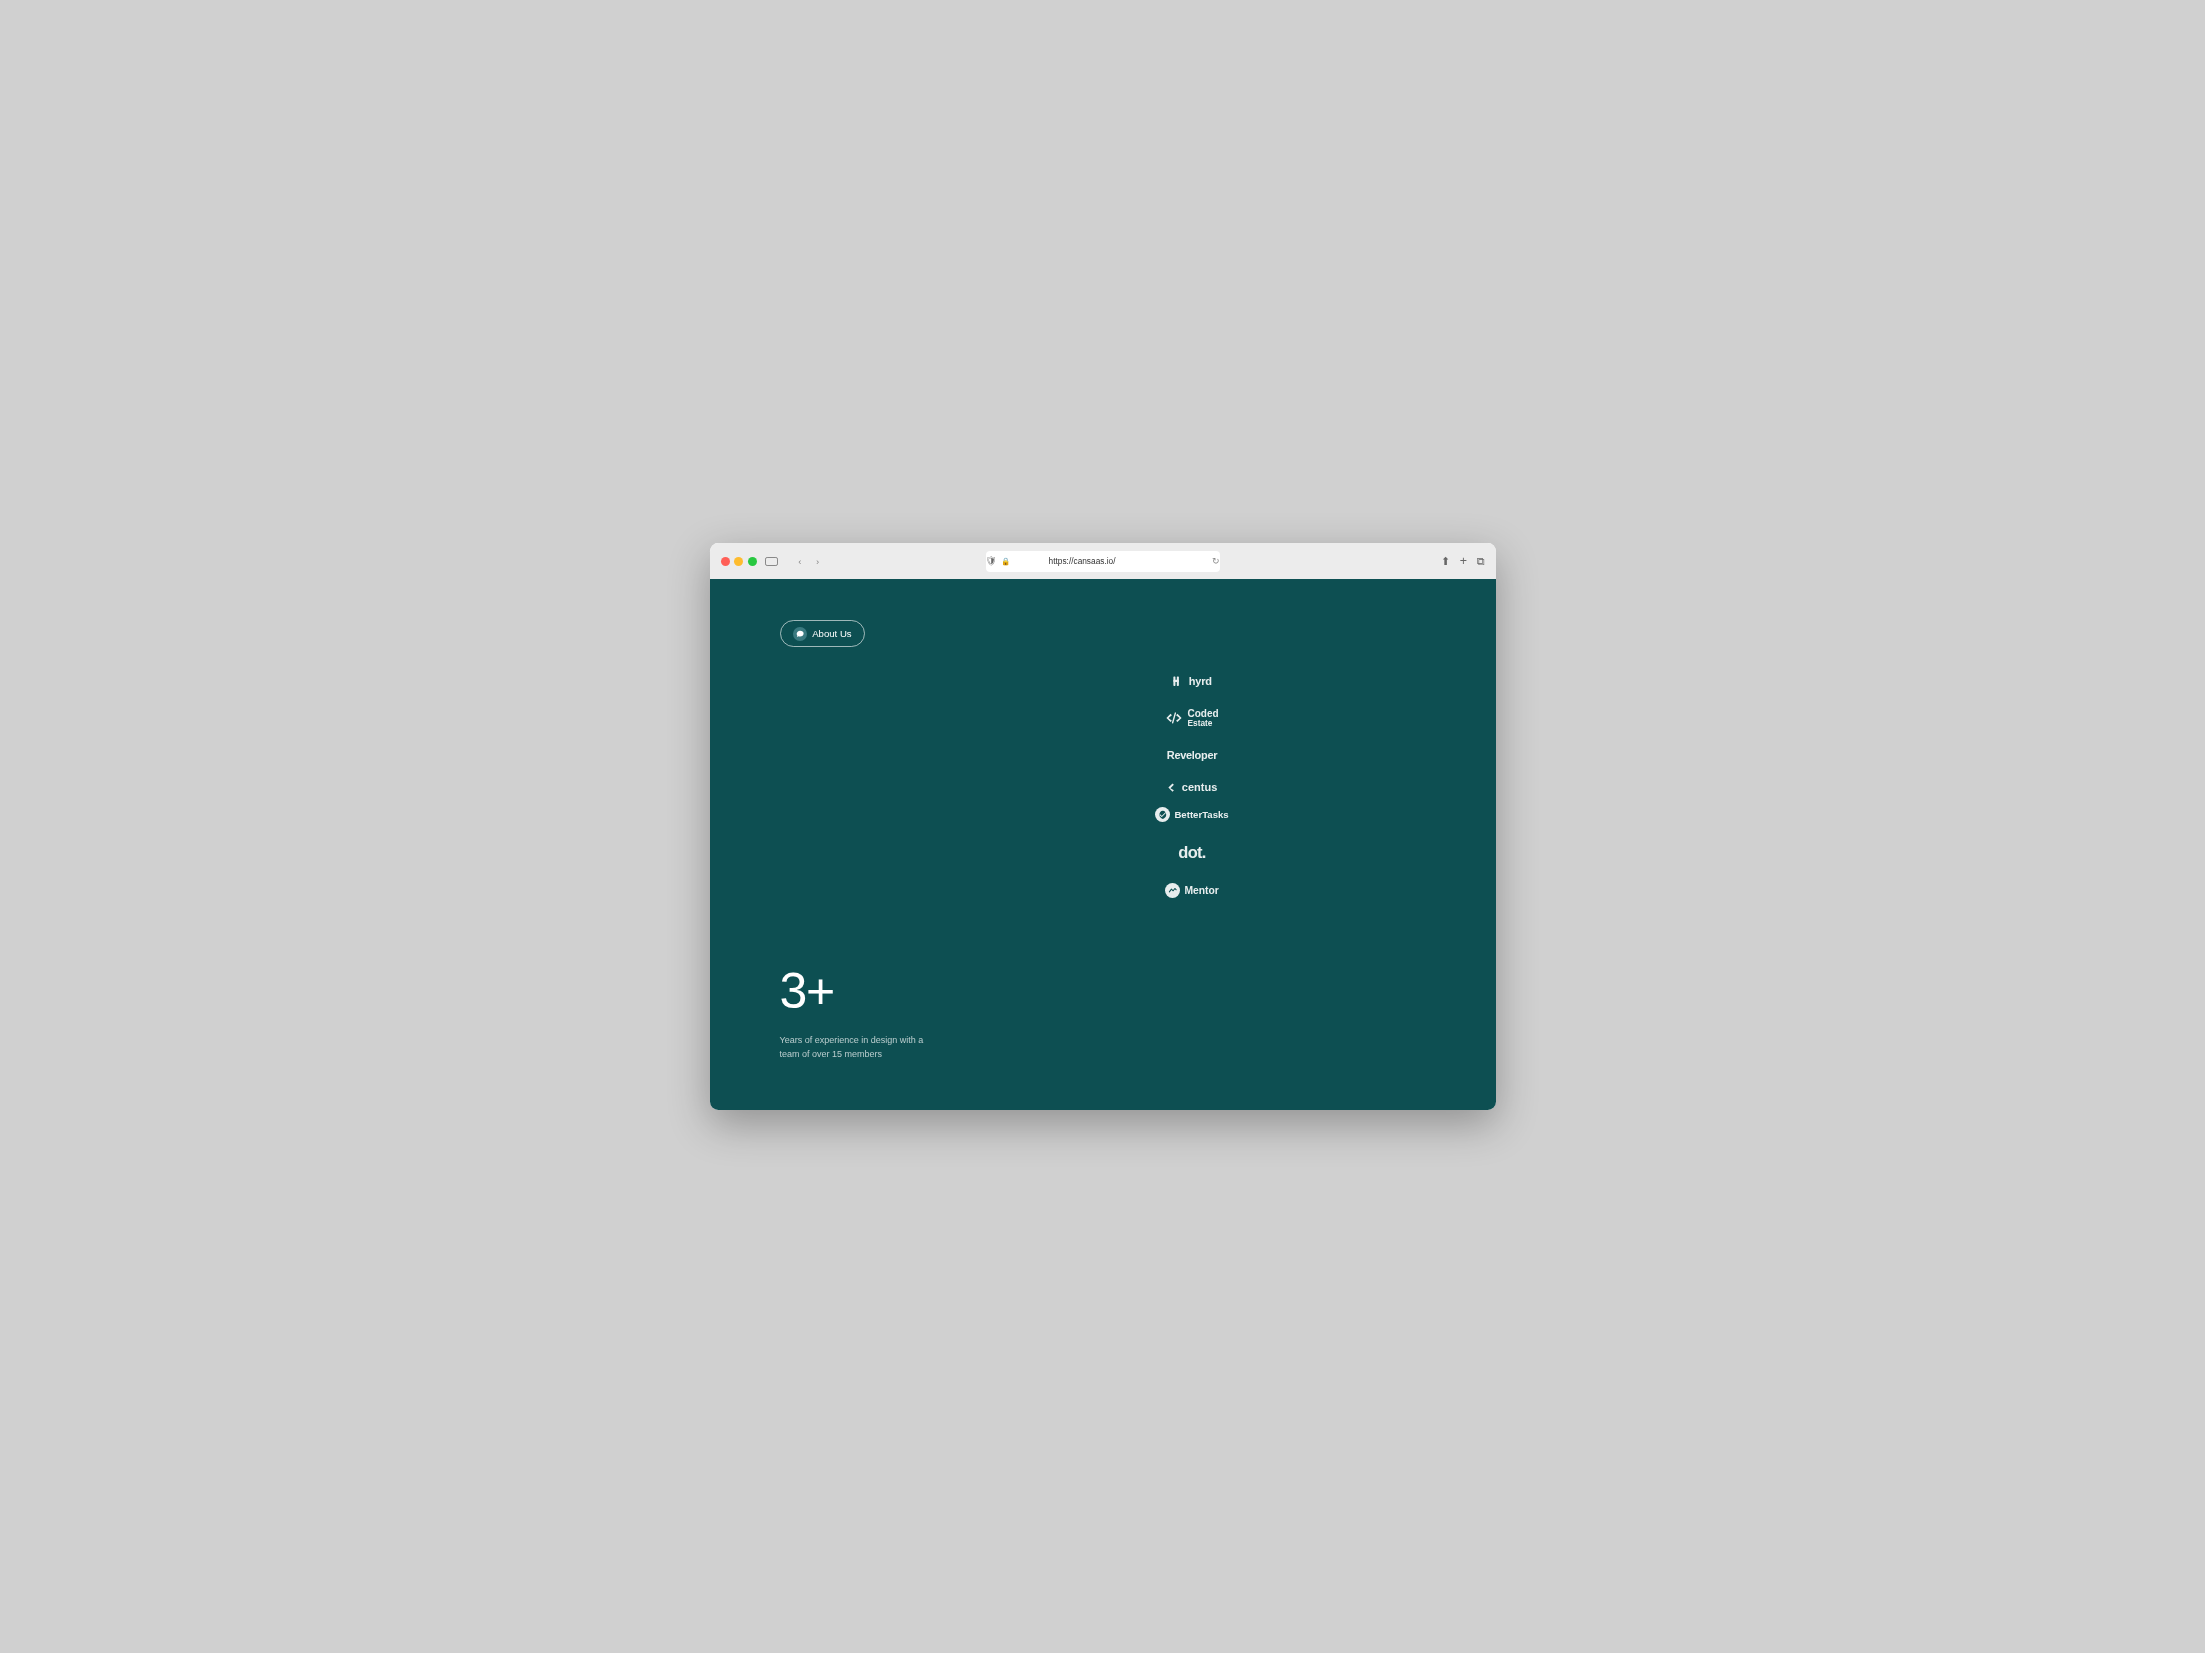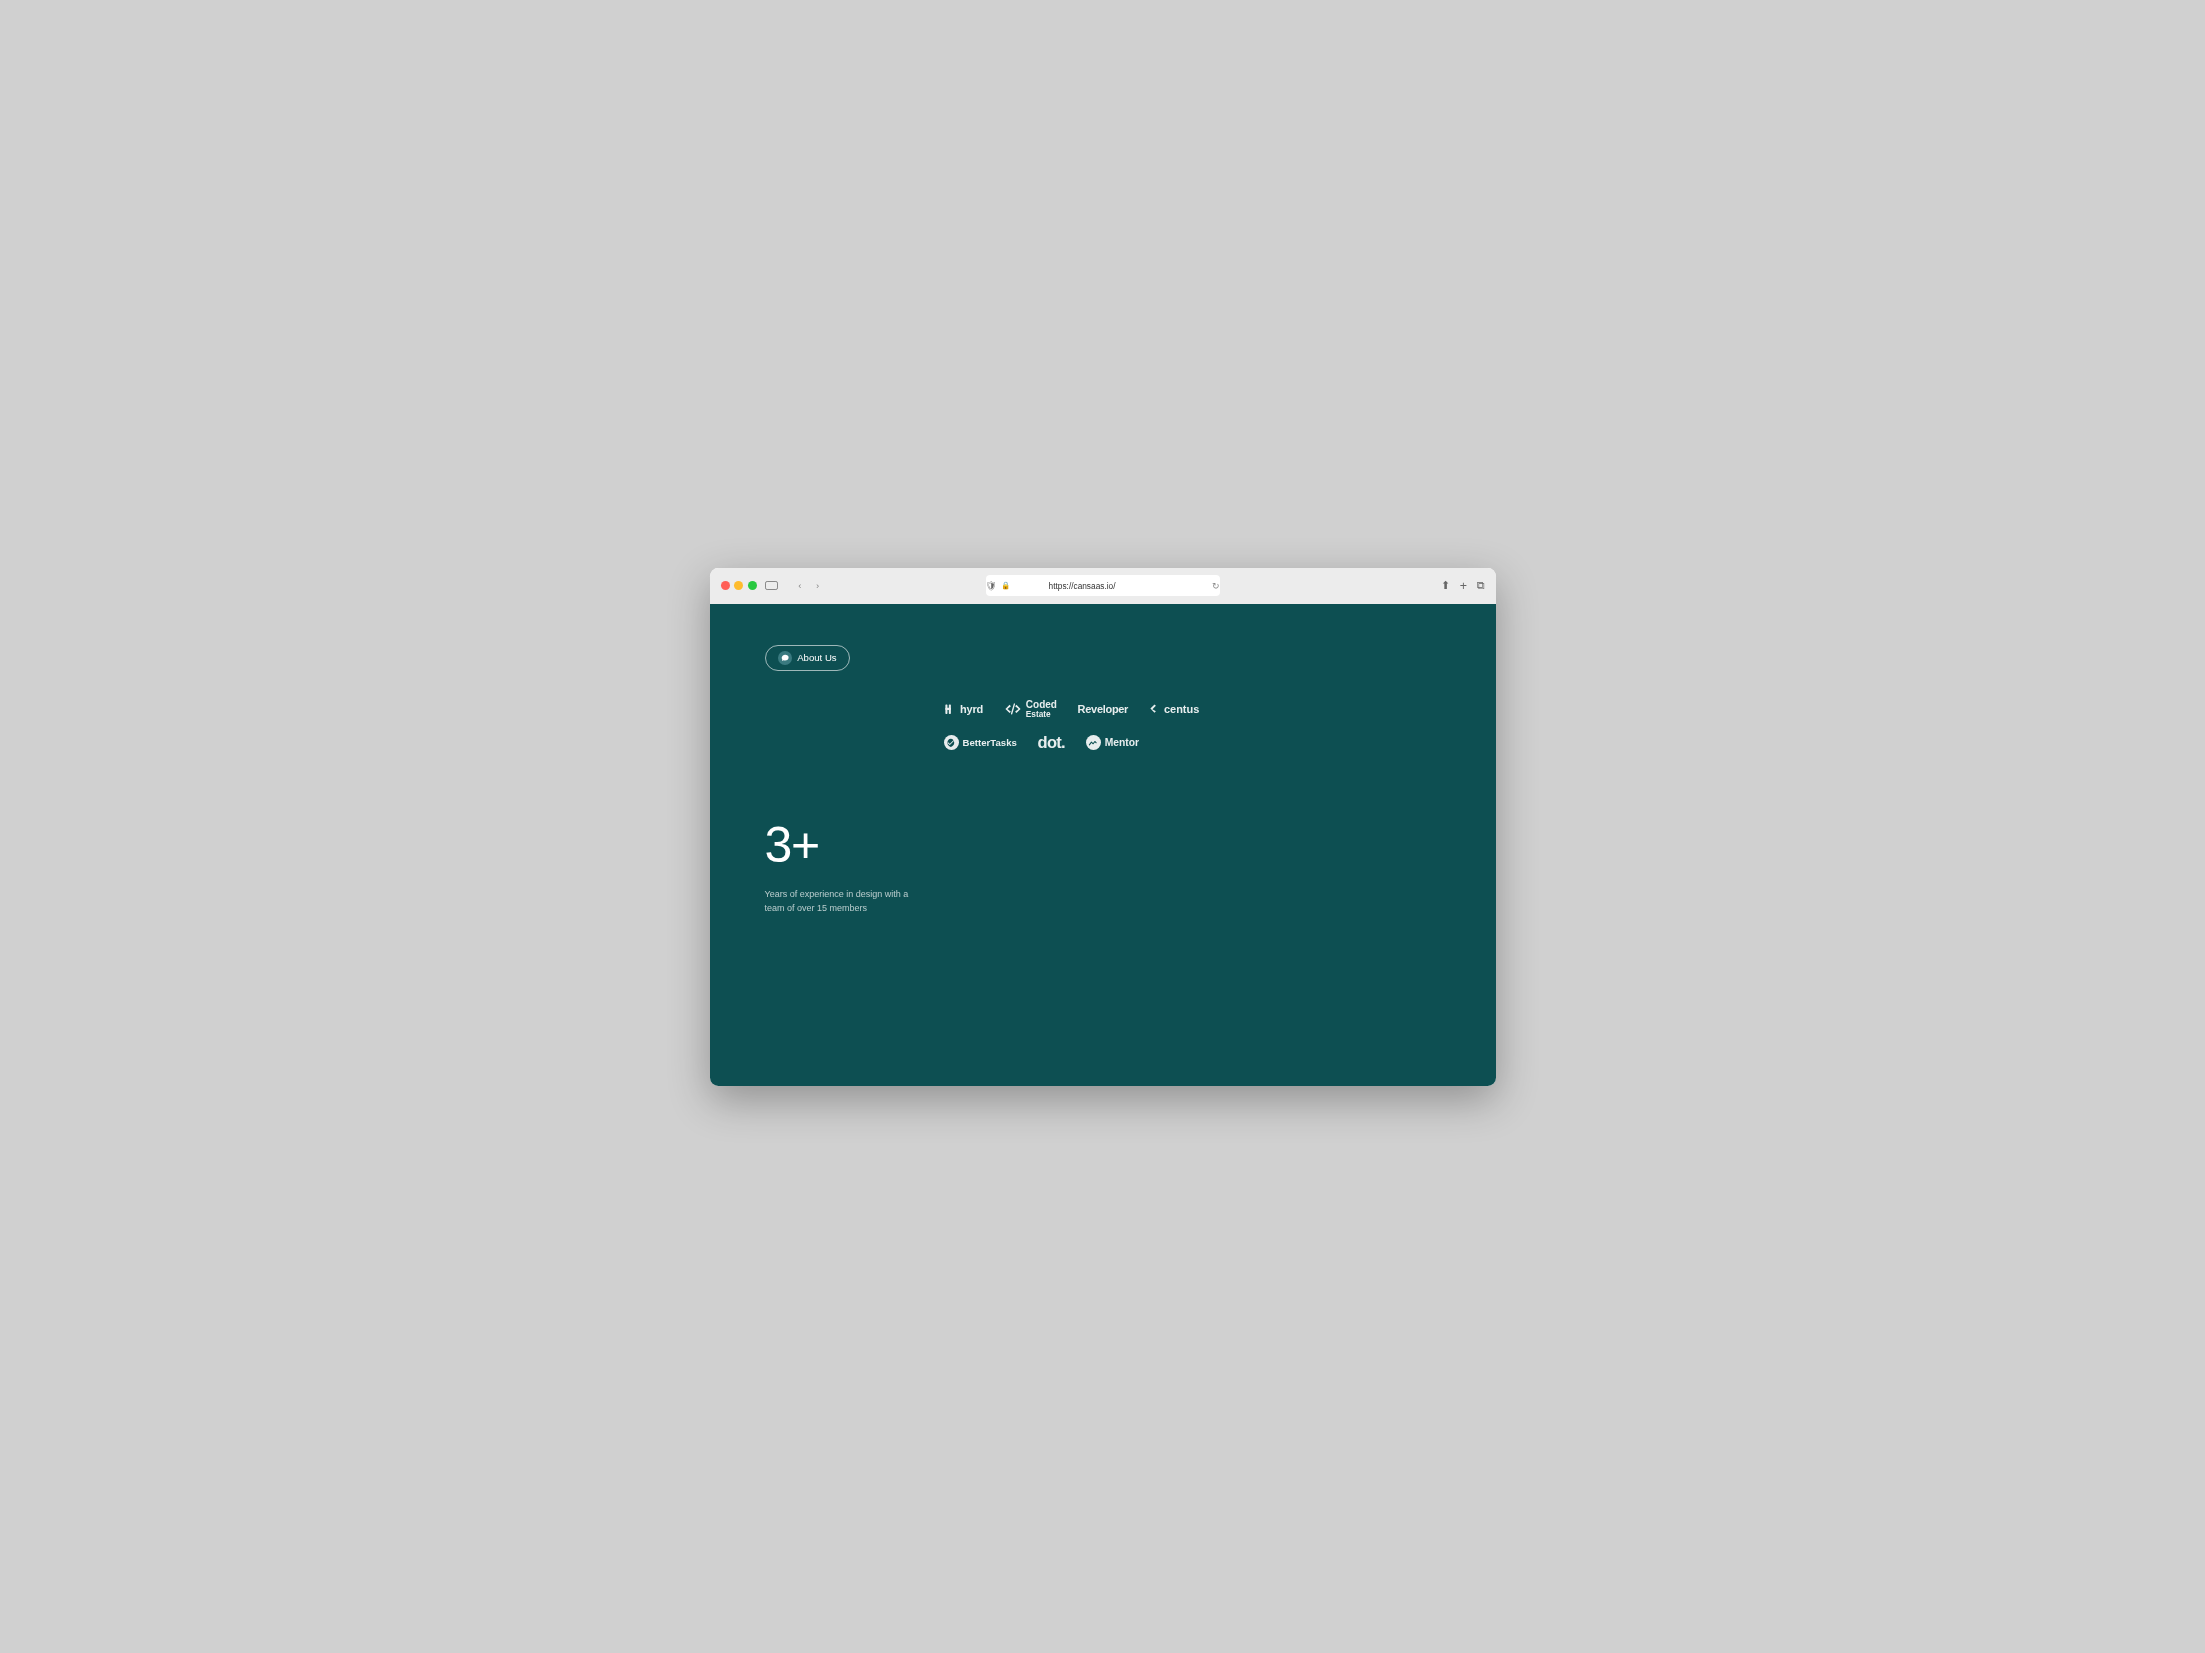--- a/index.html
+++ b/index.html
@@ -115,21 +115,21 @@
       display: flex;
       gap: 9.6px;
       align-items: center;
       color: #888;
       font-size: 11px;
     }
 
     
     .website-content {
       background: #0d4f52;
-      padding: 41px 55px 48px;
+      padding: 41px 70px 48px;
       min-height: 482px;
     }
 
     .about-badge {
       display: inline-flex;
       align-items: center;
       gap: 5.5px;
       border: 1px solid rgba(255,255,255,0.6);
       border-radius: 20.7px;
       padding: 5.5px 12.4px;
@@ -176,20 +176,21 @@
       text-decoration: line-through;
       opacity: 0.7;
     }
 
     .partners-row {
       display: flex;
       align-items: center;
       gap: 20.7px;
       margin-bottom: 13.8px;
       flex-wrap: wrap;
+      flex-direction: column;
     }
 
     .partner-logo {
       display: flex;
       align-items: center;
       gap: 4.1px;
       color: #fff;
       font-size: 10.3px;
       font-weight: 600;
       opacity: 0.9;

